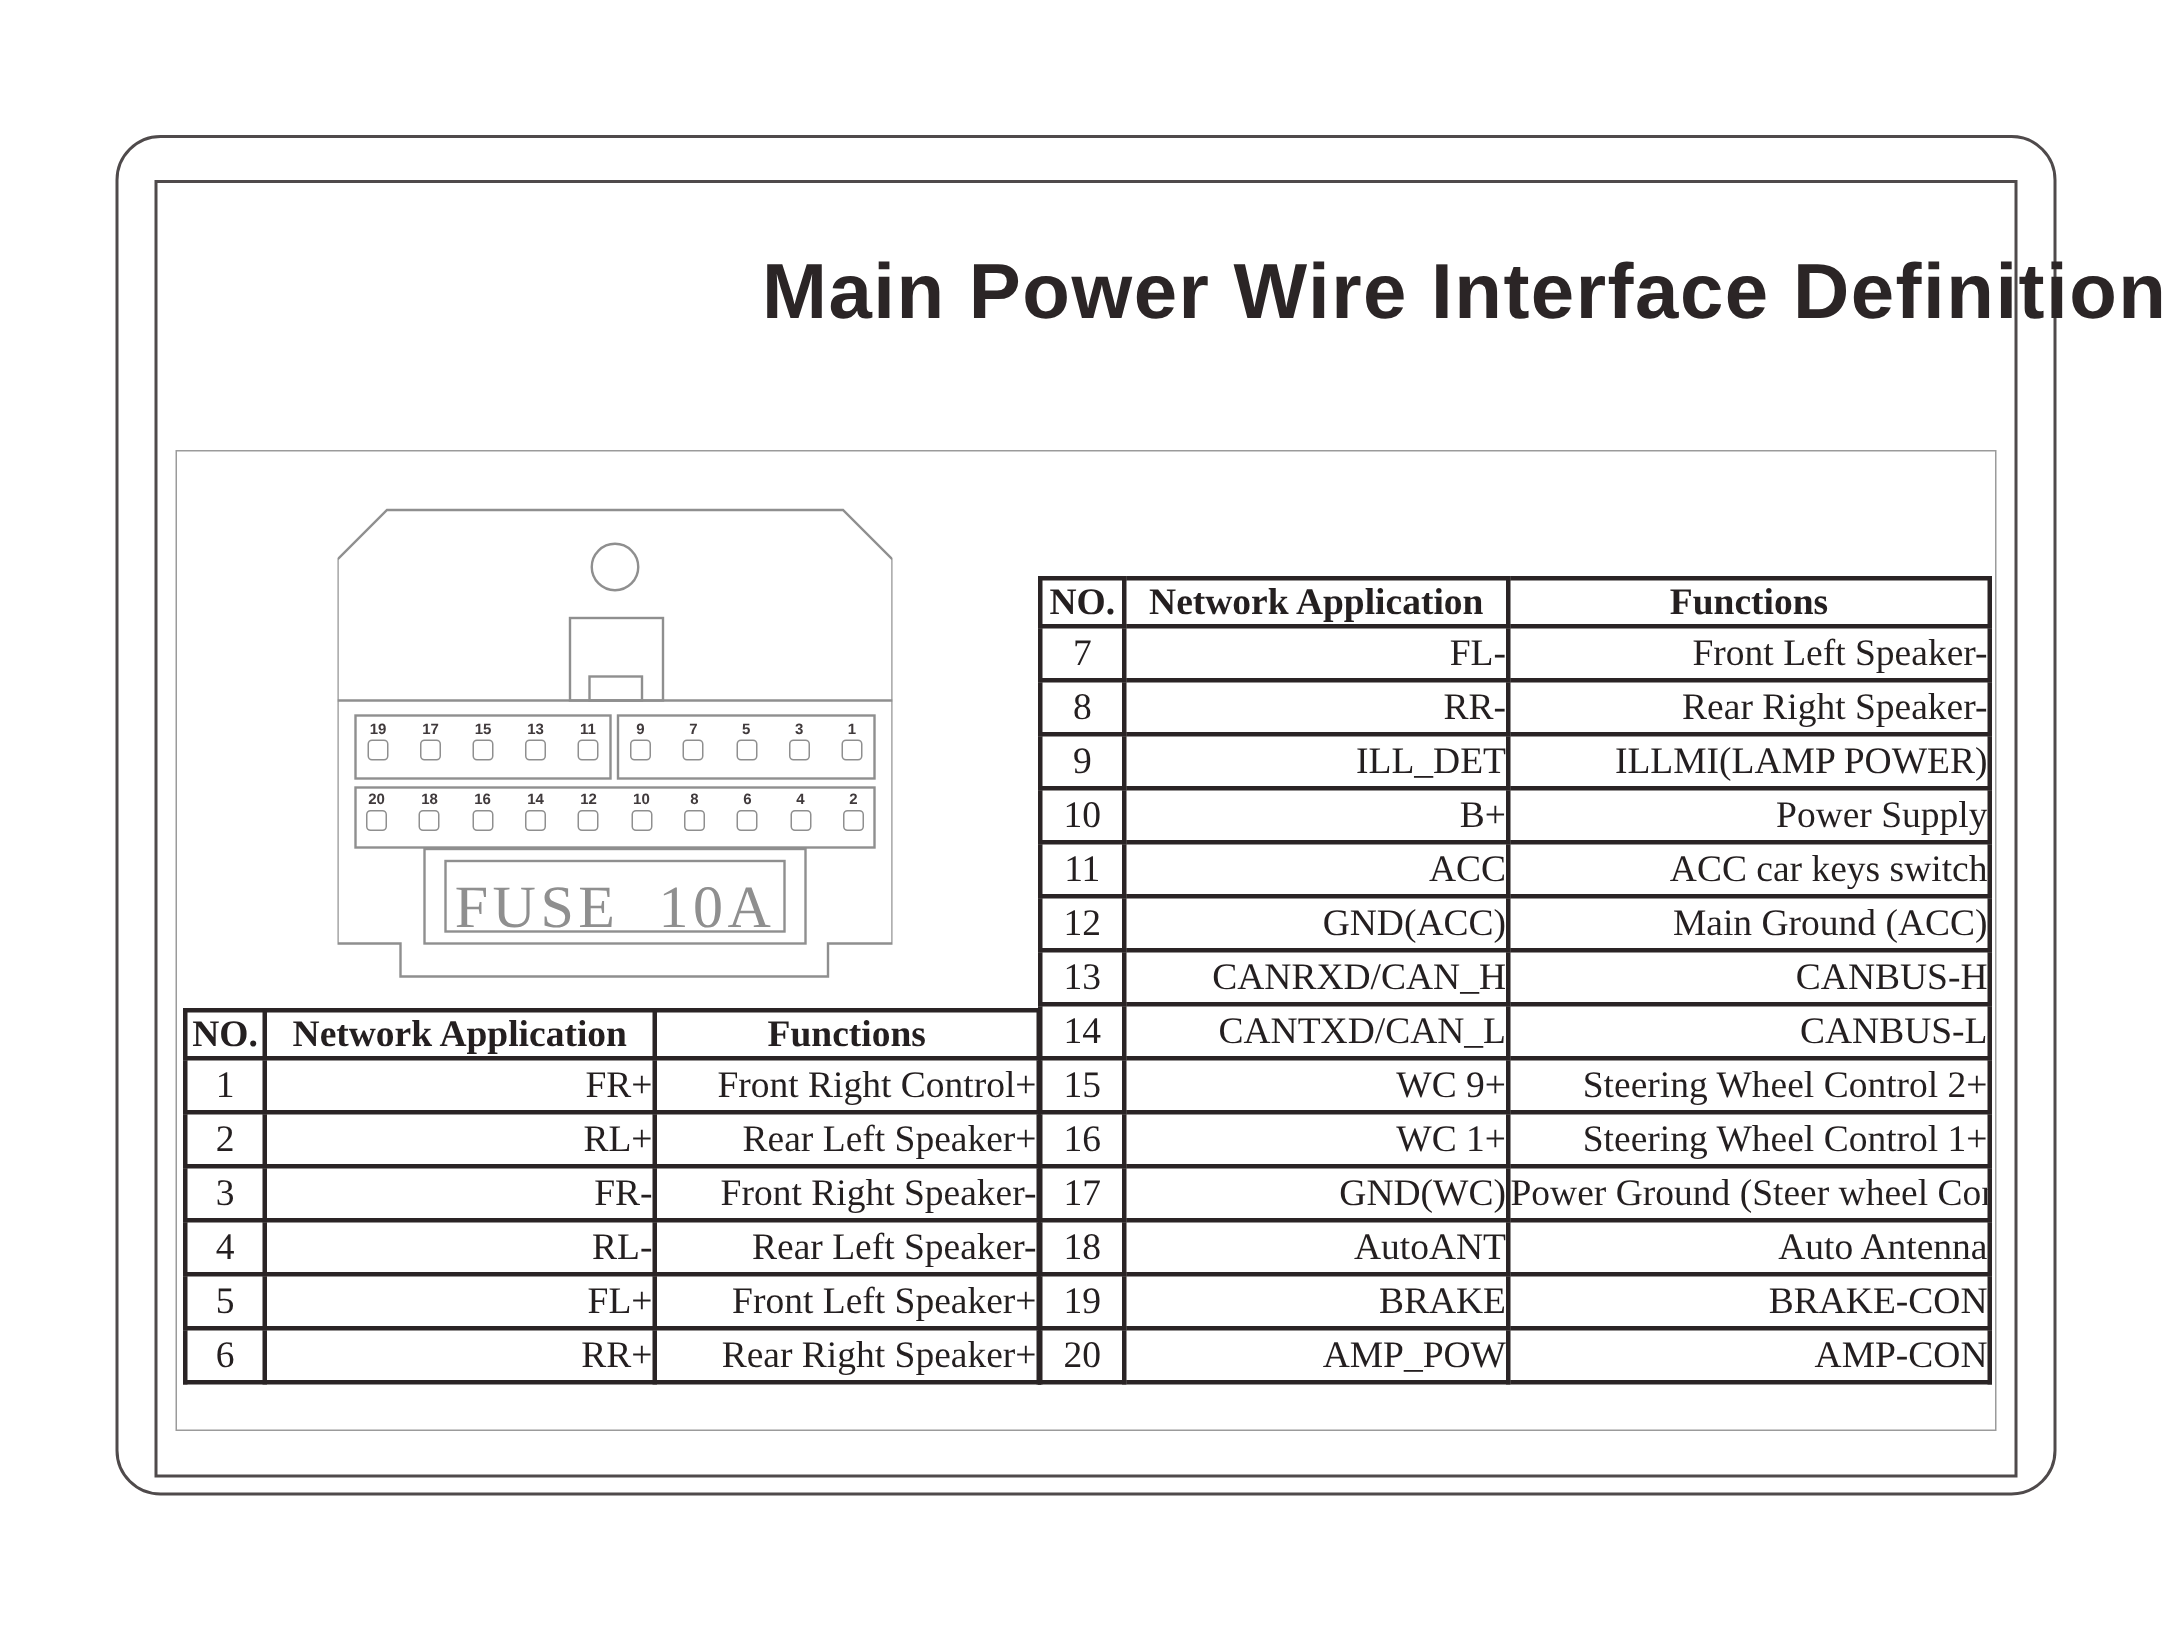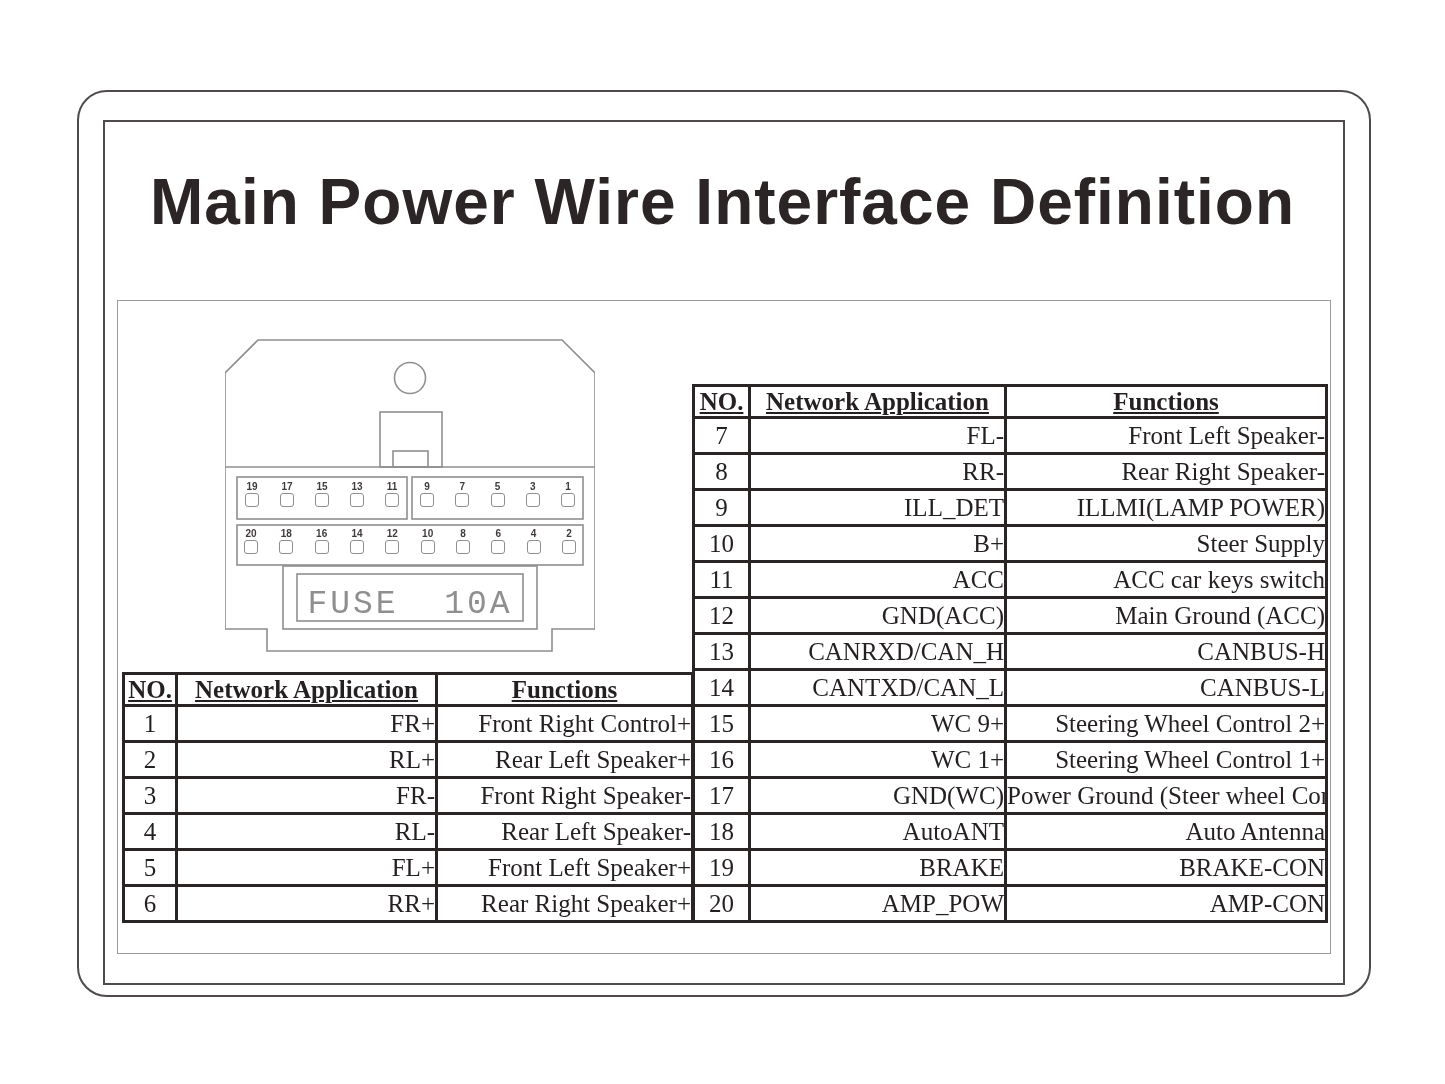--- a/index.html
+++ b/index.html
@@ -8,49 +8,49 @@
 
   
   .outer-frame{position:absolute;left:77px;top:90px;width:1290px;height:903px;
                border:2px solid #4f4a4b;border-radius:30px;}
   .mid-frame{position:absolute;left:103px;top:120px;width:1238px;height:861px;
              border:2px solid #4f4a4b;}
   .content-frame{position:absolute;left:117px;top:300px;width:1212px;height:652px;
                  border:1px solid #9b9b9b;}
 
   
-  .title{position:absolute;left:0;right:0;top:165px;margin:0;text-align:center;
-         font-size:64px;font-weight:bold;letter-spacing:1px;color:#2b2526;
+  .title{position:absolute;left:0;right:0;top:165px;margin:0;text-align:right;
+         font-size:52px;font-weight:bold;letter-spacing:1px;color:#2b2526;
          font-family:"Liberation Sans",sans-serif;}
 
   
   .connector-svg{position:absolute;left:225px;top:338px;width:370px;height:316px;}
   .connector-svg *{fill:none;stroke:#8f8f8f;stroke-width:1.6;}
 
   .pin-row{position:absolute;display:flex;justify-content:space-between;height:34px;}
   .pin-row.tl{left:240px;top:482px;width:164px;}
   .pin-row.tr{left:415px;top:482px;width:165px;}
   .pin-row.bt{left:239px;top:529px;width:342px;}
   .pin{width:24px;display:flex;flex-direction:column;align-items:center;}
   .pin-num{font:bold 10px/1 "Liberation Sans",sans-serif;color:#403a3c;}
   .pin-sq{width:12px;height:12px;border:1.5px solid #8f8f8f;border-radius:3px;
           background:#fff;margin-top:1px;}
 
   .fuse-label{position:absolute;left:297px;top:574px;width:226px;height:61px;
               display:flex;align-items:center;justify-content:center;
-              font-family:Liberation Mono, monospace;font-size:33px;color:#8f8f8f;
+              font-family:Liberation Serif, serif;font-size:40px;color:#8f8f8f;
               letter-spacing:3px;white-space:pre;}
 
   
   table.pin-table{position:absolute;border-collapse:collapse;table-layout:fixed;
                   font-family:"Liberation Serif",serif;color:#241f20;}
   table.pin-table td{border:3px solid #2a2425;overflow:hidden;white-space:nowrap;
                      font-size:25px;line-height:1;padding:0;}
   table.pin-table tr{height:36px;}
-  table.pin-table tr.hdr{height:32px;text-decoration:underline;}
+  table.pin-table tr.hdr{height:32px;}
   td.c-no{text-align:center;}
   td.c-app{text-align:right;padding-left:7px;}
   td.c-fn{text-align:right;padding-left:5px;}
   tr.hdr td{font-weight:bold;text-align:center;padding-left:0;}
   td.small-fn{font-size:19px;padding-left:4px;}
 
   .left-table{left:122px;top:672px;width:569px;}
   .right-table{left:692px;top:384px;width:633px;}
 </style>
 </head>
@@ -237,21 +237,21 @@
       <td class="c-fn">Rear Right Speaker-</td>
     </tr>
     <tr>
       <td class="c-no">9</td>
       <td class="c-app">ILL_DET</td>
       <td class="c-fn">ILLMI(LAMP POWER)</td>
     </tr>
     <tr>
       <td class="c-no">10</td>
       <td class="c-app">B+</td>
-      <td class="c-fn">Steer Supply</td>
+      <td class="c-fn">Power Supply</td>
     </tr>
     <tr>
       <td class="c-no">11</td>
       <td class="c-app">ACC</td>
       <td class="c-fn">ACC car keys switch</td>
     </tr>
     <tr>
       <td class="c-no">12</td>
       <td class="c-app">GND(ACC)</td>
       <td class="c-fn">Main Ground (ACC)</td>

